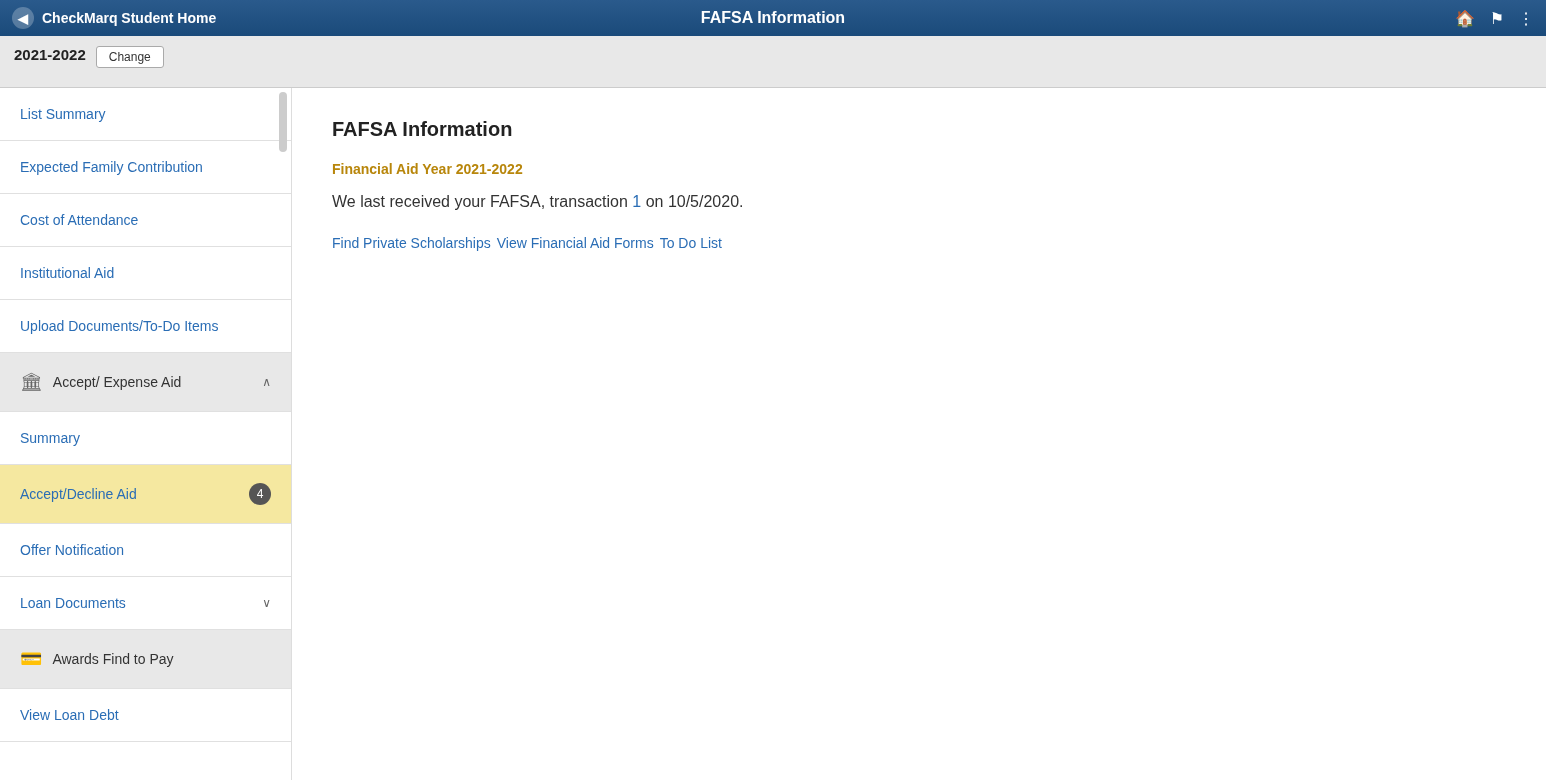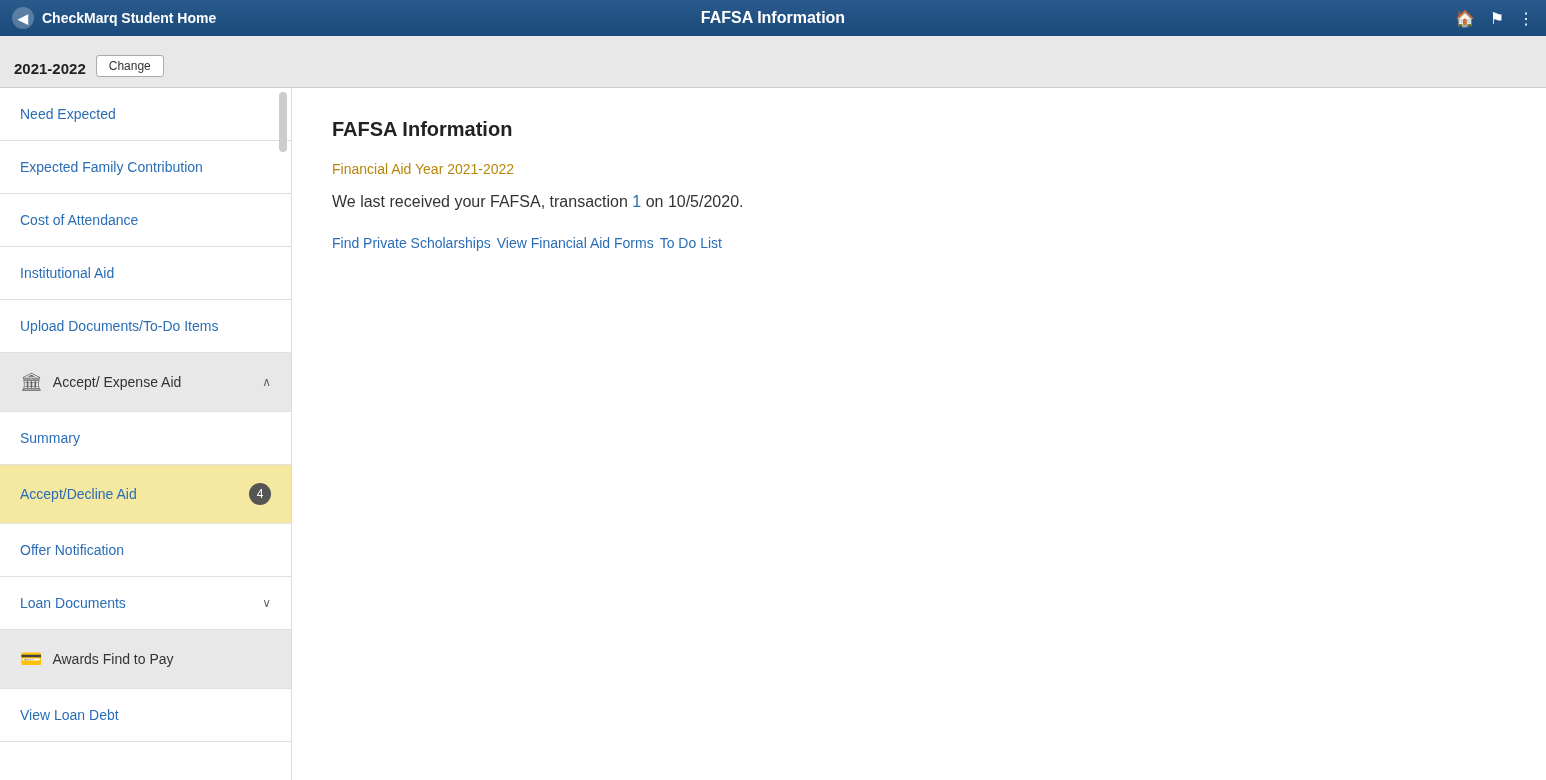--- a/index.html
+++ b/index.html
@@ -50,21 +50,21 @@
       justify-content: center;
       cursor: pointer;
       font-size: 13px;
     }
 
     
     .year-bar {
       background: #e8e8e8;
       padding: 10px 14px;
       display: flex;
-      align-items: flex-end;
+      align-items: flex-start;
       gap: 10px;
       border-bottom: 1px solid #ccc;
       height: 52px;
     }
     .year-label {
       font-weight: bold;
       font-size: 15px;
       color: #222;
     }
     .change-btn {
@@ -153,21 +153,21 @@
     }
     .content-title {
       font-size: 20px;
       font-weight: bold;
       color: #222;
       margin-bottom: 20px;
     }
     .financial-year {
       color: #b8860b;
       font-size: 14px;
-      font-weight: normal;
+      font-weight: bold;
       margin-bottom: 16px;
     }
     .fafsa-text {
       color: #333;
       font-size: 16px;
       margin-bottom: 24px;
     }
     .fafsa-text .highlight {
       color: #2a6db5;
     }
@@ -203,21 +203,21 @@
   <span class="year-label">2021-2022</span>
   <button class="change-btn">Change</button>
 </div>
 
 <div class="main-layout">
 
   <div class="sidebar">
     <div class="sidebar-scroll-indicator"></div>
 
     <div class="sidebar-item">
-      <span>Need Expected</span>
+      <span>List Summary</span>
     </div>
     <div class="sidebar-item">
       <span>Expected Family Contribution</span>
     </div>
     <div class="sidebar-item">
       <span>Cost of Attendance</span>
     </div>
     <div class="sidebar-item">
       <span>Institutional Aid</span>
     </div>

